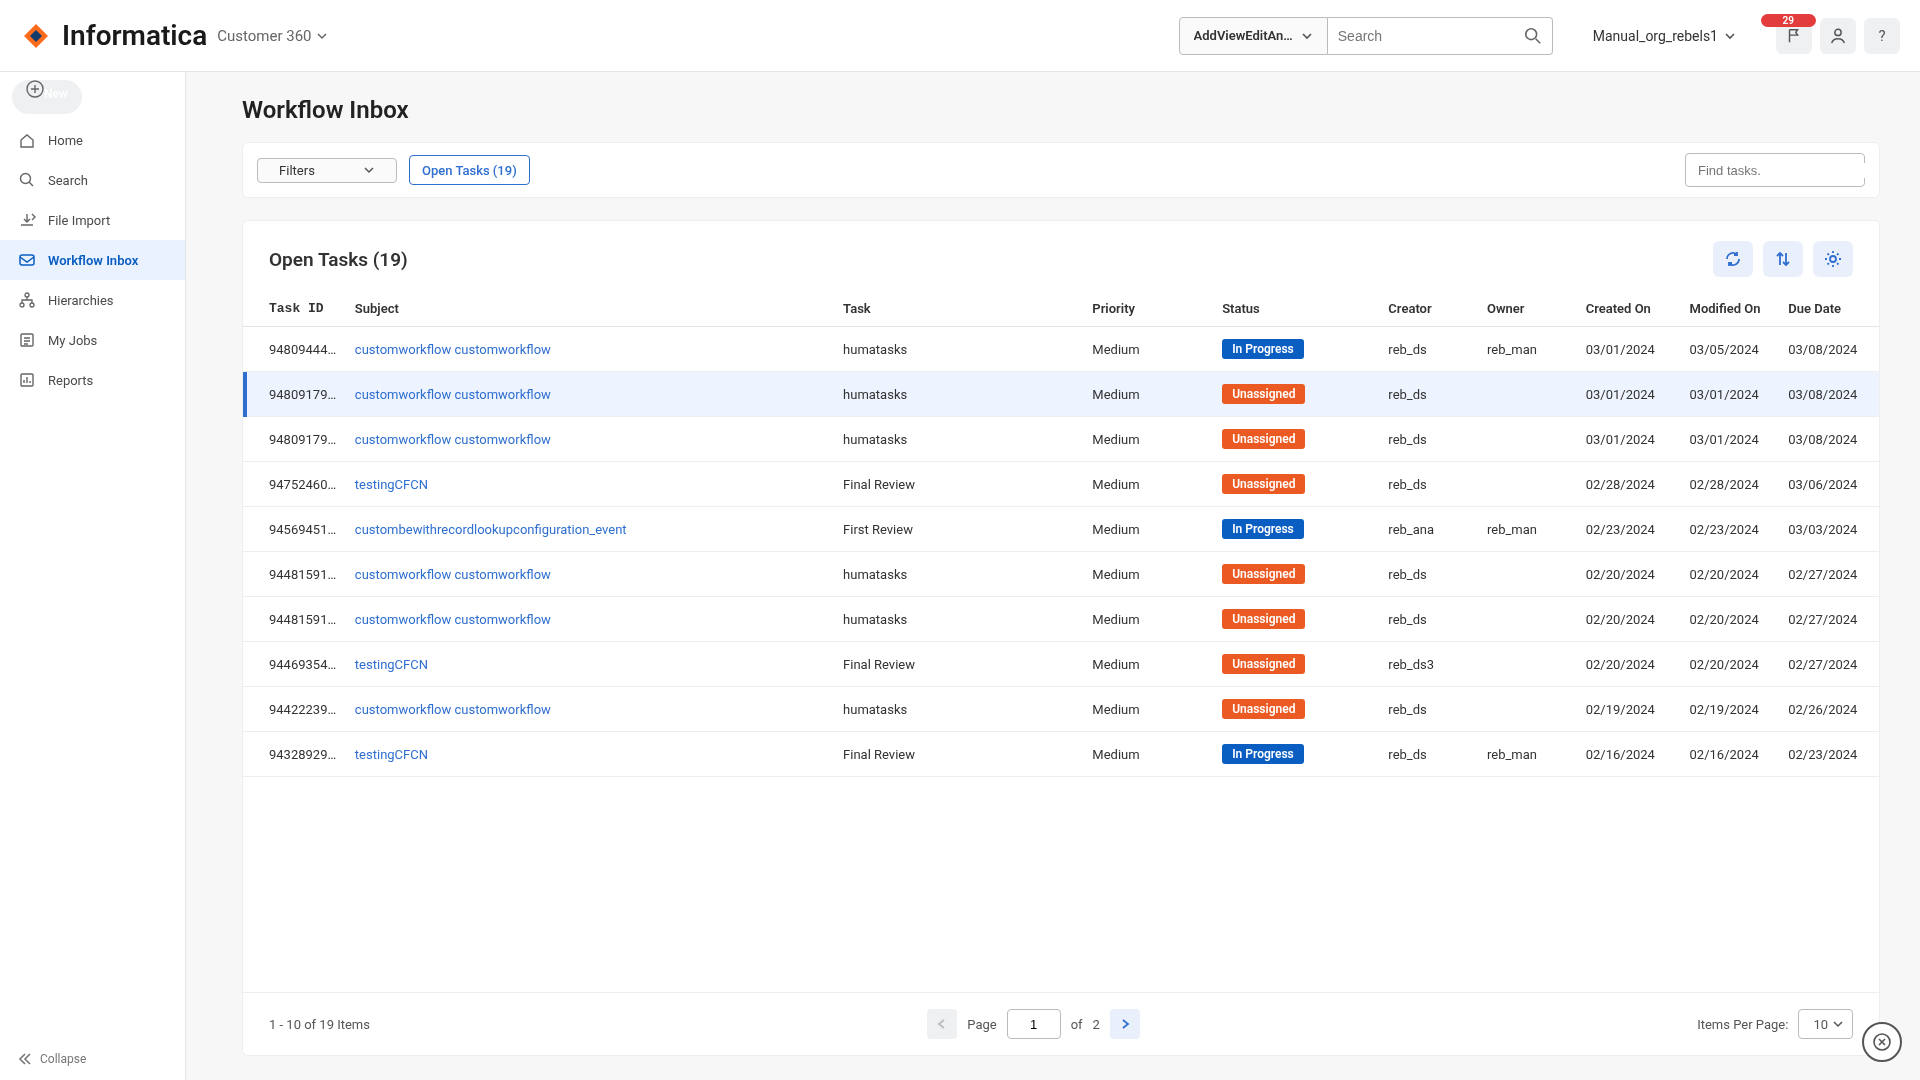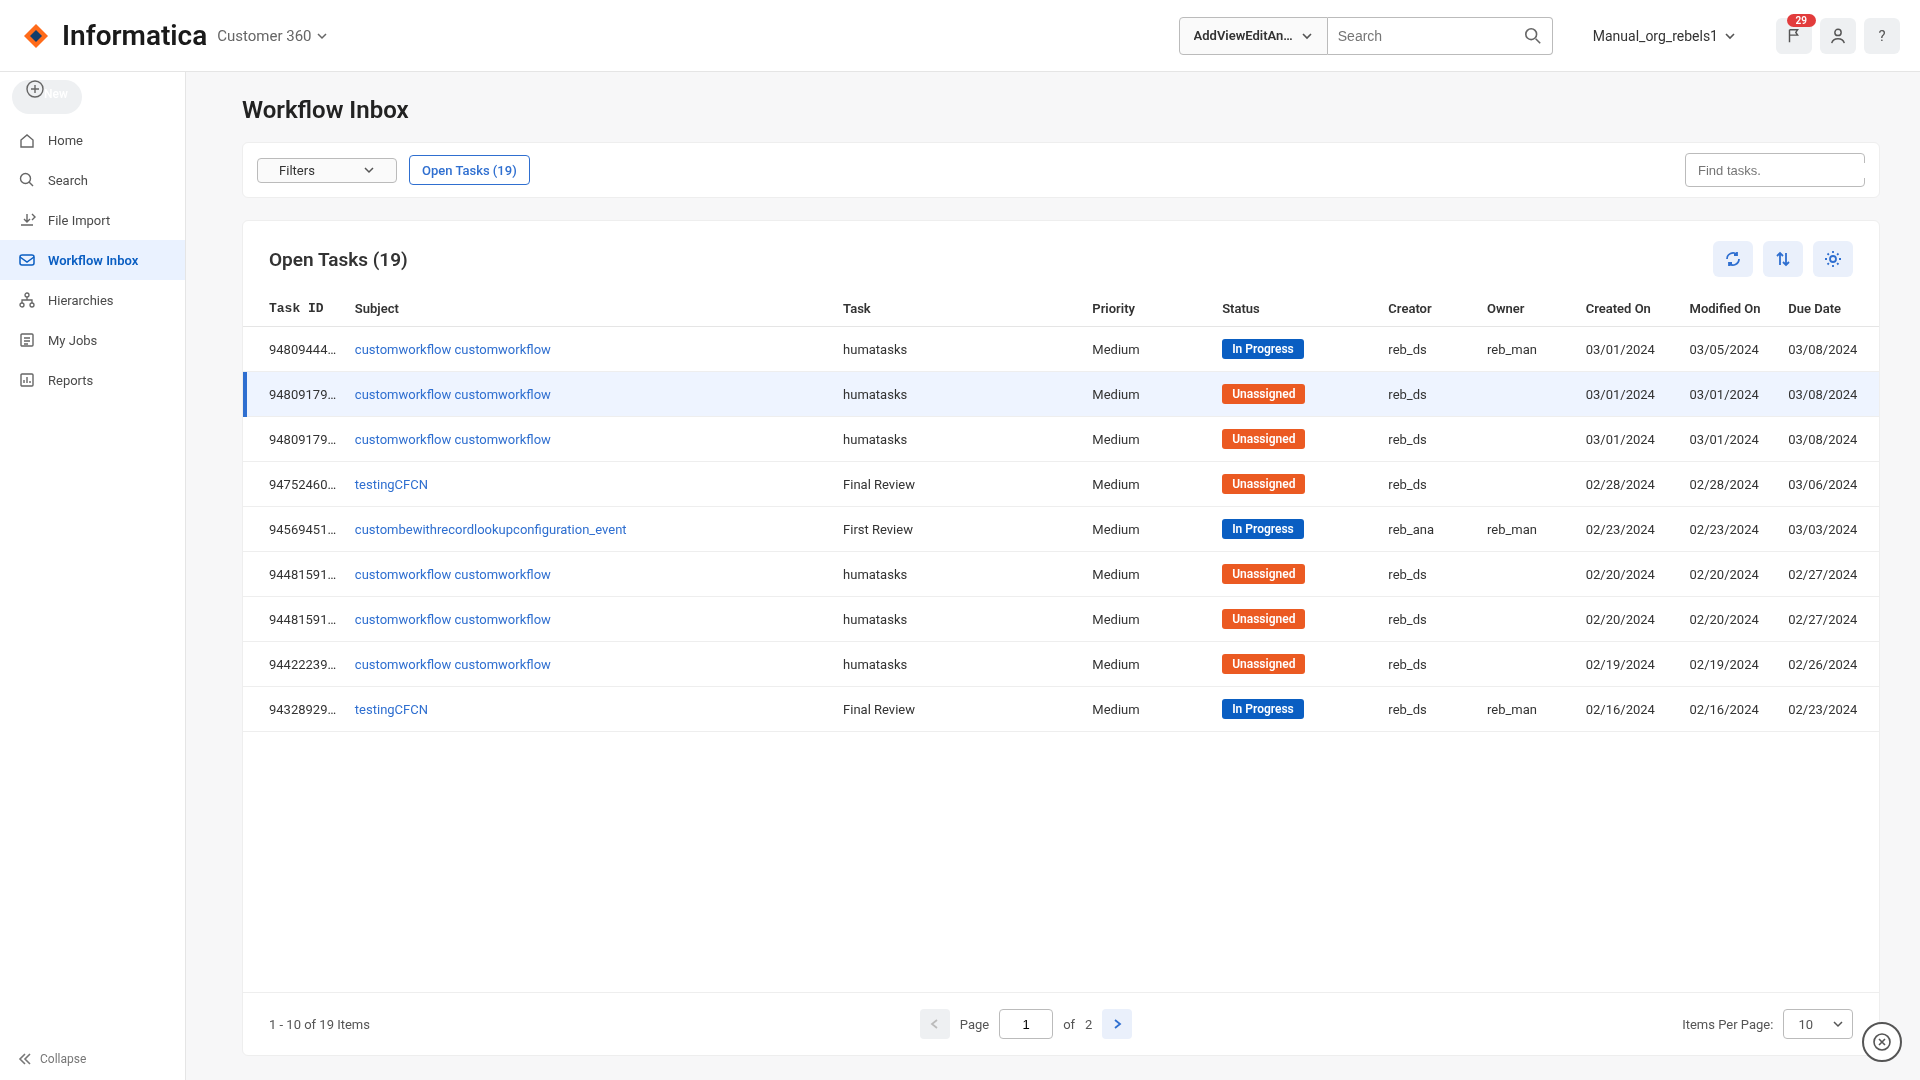--- a/index.html
+++ b/index.html
@@ -12,21 +12,21 @@
 .brand { font-size: 28px; font-weight: 600; color: #1a1a1a; }
 .app-switch { margin-left: 10px; color: #666; font-size: 15px; display: flex; align-items: center; gap: 4px; cursor: pointer; }
 .header-spacer { flex: 1; }
 .role-pill { height: 38px; border: 1px solid #bbb; border-radius: 4px 0 0 4px; padding: 0 14px; display: flex; align-items: center; gap: 8px; background: #fafafa; font-weight: 600; font-size: 13px; color: #333; cursor: pointer; max-width: 150px; }
 .role-pill span { white-space: nowrap; overflow: hidden; text-overflow: ellipsis; }
 .search-box { height: 38px; border: 1px solid #bbb; border-left: none; border-radius: 0 4px 4px 0; width: 225px; display: flex; align-items: center; padding: 0 10px; }
 .search-box input { border: none; outline: none; flex: 1; font-size: 14px; background: transparent; }
 .user-menu { margin-left: 40px; display: flex; align-items: center; gap: 6px; cursor: pointer; font-size: 14px; color: #333; }
 .hdr-icons { margin-left: 40px; display: flex; gap: 8px; align-items: center; }
 .hdr-iconbtn { width: 36px; height: 36px; border-radius: 6px; background: #eef0f2; display: flex; align-items: center; justify-content: center; cursor: pointer; position: relative; color: #555; }
-.badge { position: absolute; top: -4px; right: -4px; background: #e23c3c; color: #fff; font-size: 10px; font-weight: 600; border-radius: 10px; padding: 1px 9px; min-width: 16px; text-align: center; }
+.badge { position: absolute; top: -4px; right: -4px; background: #e23c3c; color: #fff; font-size: 10px; font-weight: 600; border-radius: 10px; padding: 1px 22px; min-width: 16px; text-align: center; }
 
 
 .layout { display: flex; height: calc(1080px - 72px); }
 
 
 .sidebar { width: 186px; background: #fff; border-right: 1px solid #e5e5e5; display: flex; flex-direction: column; }
 .side-item { display: flex; align-items: center; gap: 12px; height: 40px; padding: 0 18px; color: #4a4a4a; cursor: pointer; font-size: 13px; }
 .side-item.pill { margin: 8px 12px 6px; background: #eef0f2; border-radius: 20px; height: 34px; padding: 0 14px; font-weight: 500; }
 .side-item.active { background: #eaf2ff; color: #0a5ec2; font-weight: 600; border-radius: 0; }
 .side-item svg { flex-shrink: 0; }
@@ -65,21 +65,21 @@
 .pill.unassigned { background: #eb5a22; }
 
 .pagination { border-top: 1px solid #eee; padding: 16px 26px; display: flex; align-items: center; }
 .pag-info { color: #555; font-size: 13px; }
 .pag-center { flex: 1; display: flex; justify-content: center; align-items: center; gap: 10px; color: #555; }
 .pag-btn { width: 30px; height: 30px; border-radius: 4px; display: flex; align-items: center; justify-content: center; cursor: pointer; }
 .pag-btn.disabled { background: #eef0f2; color: #bbb; cursor: default; }
 .pag-btn.enabled { background: #eaf0fb; color: #2f6fd0; }
 .pag-input { width: 54px; height: 30px; border: 1px solid #bbb; border-radius: 4px; text-align: center; font-size: 13px; }
 .ipp { display: flex; align-items: center; gap: 10px; color: #555; font-size: 13px; }
-.ipp-select { height: 30px; border: 1px solid #bbb; border-radius: 4px; padding: 0 39px 0 14px; display: flex; align-items: center; gap: 10px; cursor: pointer; position: relative; }
+.ipp-select { height: 30px; border: 1px solid #bbb; border-radius: 4px; padding: 0 24px 0 14px; display: flex; align-items: center; gap: 10px; cursor: pointer; position: relative; }
 .ipp-select .chev { position: absolute; right: 8px; }
 
 .chat-fab { position: absolute; bottom: 18px; right: 18px; width: 40px; height: 40px; border-radius: 50%; border: 2px solid #555; background: #fff; display: flex; align-items: center; justify-content: center; cursor: pointer; color: #555; }
 
 .col-taskid { width: 100px; }
 .col-subject { width: 470px; }
 .col-task { width: 240px; }
 .col-priority { width: 125px; }
 .col-status { width: 160px; }
 .col-creator { width: 95px; margin-left: 20px; }
@@ -342,20 +342,32 @@
                 <td>humatasks</td>
                 <td>Medium</td>
                 <td><span class="pill unassigned">Unassigned</span></td>
                 <td>reb_ds</td>
                 <td></td>
                 <td>02/20/2024</td>
                 <td>02/20/2024</td>
                 <td>02/27/2024</td>
               </tr>
               <tr>
+                <td class="trunc">94469354…</td>
+                <td><span class="link">testingCFCN</span></td>
+                <td>Final Review</td>
+                <td>Medium</td>
+                <td><span class="pill unassigned">Unassigned</span></td>
+                <td>reb_ds3</td>
+                <td></td>
+                <td>02/20/2024</td>
+                <td>02/20/2024</td>
+                <td>02/27/2024</td>
+              </tr>
+              <tr>
                 <td class="trunc">94422239…</td>
                 <td><span class="link">customworkflow customworkflow</span></td>
                 <td>humatasks</td>
                 <td>Medium</td>
                 <td><span class="pill unassigned">Unassigned</span></td>
                 <td>reb_ds</td>
                 <td></td>
                 <td>02/19/2024</td>
                 <td>02/19/2024</td>
                 <td>02/26/2024</td>

